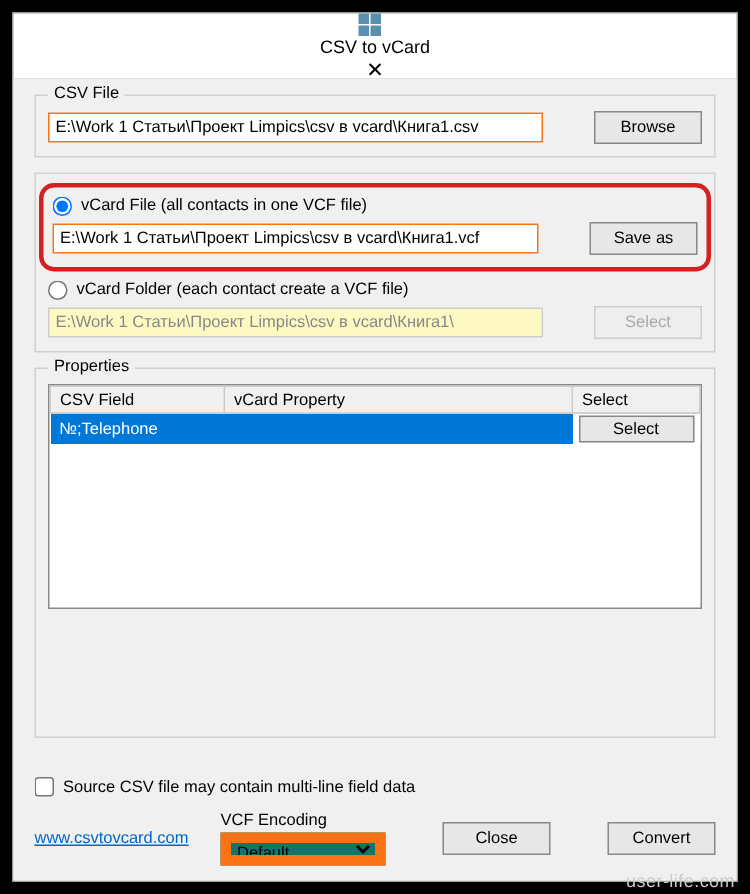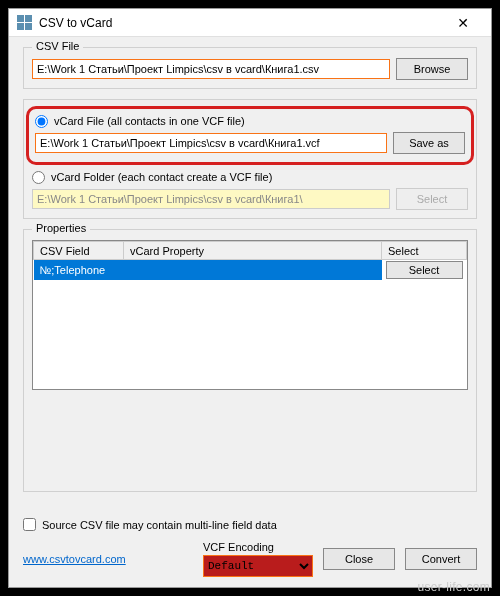--- a/index.html
+++ b/index.html
@@ -16,23 +16,24 @@
     width: 484px;
     height: 580px;
     margin: 8px;
     border: 1px solid #999;
     display: flex;
     flex-direction: column;
   }
   .titlebar {
     display: flex;
     align-items: center;
-    height: 28px;
+    height: 44px;
     padding: 0 8px;
     border-bottom: 1px solid #e0e0e0;
+    flex-direction: column;
   }
   .titlebar .icon-slot {
     width: 16px; height: 16px;
     display: flex;
     gap: 1px;
     flex-wrap: wrap;
     margin-right: 6px;
   }
   .titlebar .icon-slot span {
     width: 7px; height: 7px;
@@ -87,20 +88,21 @@
     border-color: #ccc;
   }
   .btn {
     width: 72px;
     height: 22px;
     border: 1px solid #888;
     background: #e7e7e7;
     font-size: 11px;
     font-family: inherit;
     cursor: pointer;
+    margin-left: 28px;
   }
   .btn.disabled {
     color: #aaa;
     border-color: #ccc;
     background: #eee;
   }
   .radio-row {
     display: flex;
     align-items: flex-start;
     gap: 6px;
@@ -147,21 +149,21 @@
     padding: 0 4px;
   }
   .cell-btn {
     width: 100%;
     height: 18px;
     border: 1px solid #888;
     background: #e7e7e7;
     font-size: 11px;
     cursor: pointer;
   }
-  .col-csv { width: 90px; }
+  .col-csv { width: 116px; }
   .col-vcard { width: auto; }
   .col-select { width: 85px; }
   .footer {
     margin-top: auto;
     padding-top: 8px;
   }
   .checkbox-row {
     display: flex;
     align-items: center;
     gap: 6px;
@@ -178,24 +180,24 @@
     font-size: 11px;
   }
   .enc-group {
     display: flex;
     flex-direction: column;
     gap: 2px;
   }
   select.combo {
     height: 22px;
     width: 110px;
-    border: 1px solid #f97316;
-    background: #b91c1c;
-    font-size: 11px;
-    font-family: Liberation Mono, monospace;
+    border: 7px solid #f97316;
+    background: #0f766e;
+    font-size: 11px;
+    font-family: Liberation Sans, sans-serif;
   }
   .spacer { flex: 1; }
   .watermark {
     position: absolute;
     right: 10px;
     bottom: 2px;
     color: #ccc;
     font-size: 12px;
     font-family: Arial;
     letter-spacing: 0.3px;

